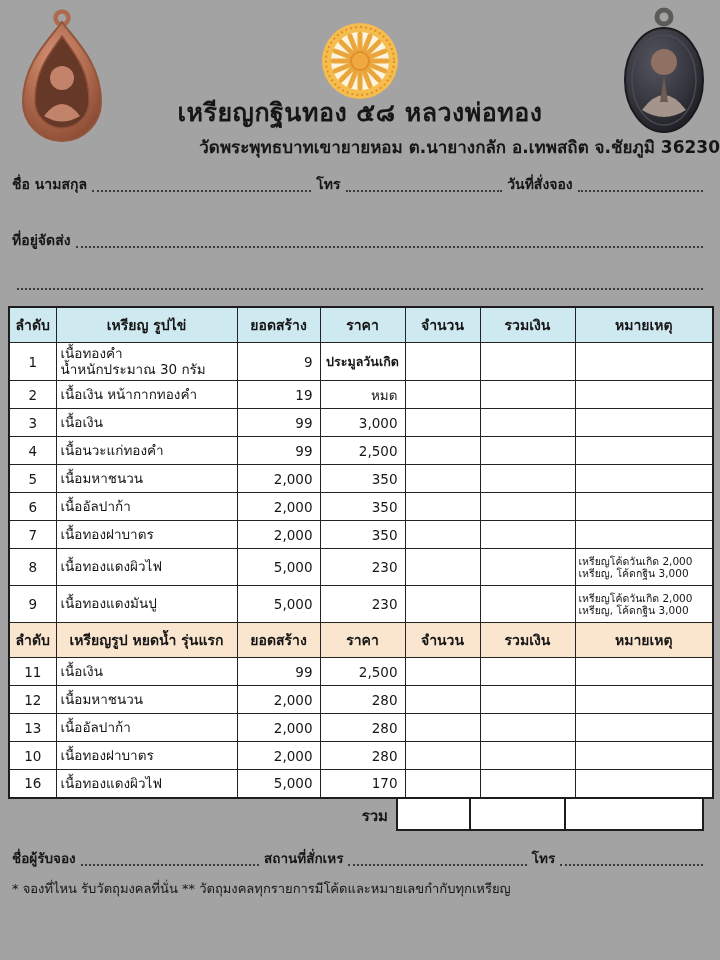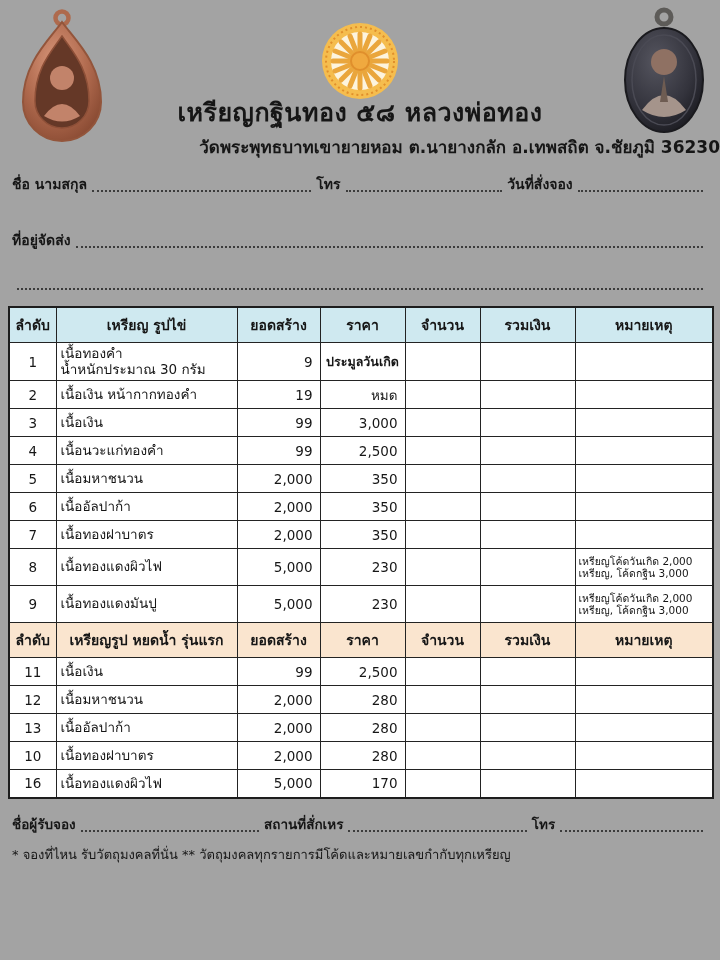--- a/index.html
+++ b/index.html
@@ -295,20 +295,26 @@
       <td class="nm">เนื้อทองแดงผิวไฟ</td>
       <td class="num">5,000</td>
       <td class="num">170</td>
       <td></td>
       <td></td>
       <td class="note"></td>
     </tr>
   </tbody>
     </table>
 
+  <div class="total-row">
+    <div class="total-label">รวม</div>
+    <div class="tb tb1"></div>
+    <div class="tb tb2"></div>
+    <div class="tb tb3"></div>
+  </div>
 
   <div class="f1">
     <span>ชื่อผู้รับจอง</span>
     <span class="dots g15"></span>
     <span>สถานที่สั่กเหร</span>
     <span class="dots g15"></span>
     <span>โทร</span>
     <span class="dots g12"></span>
   </div>
 

